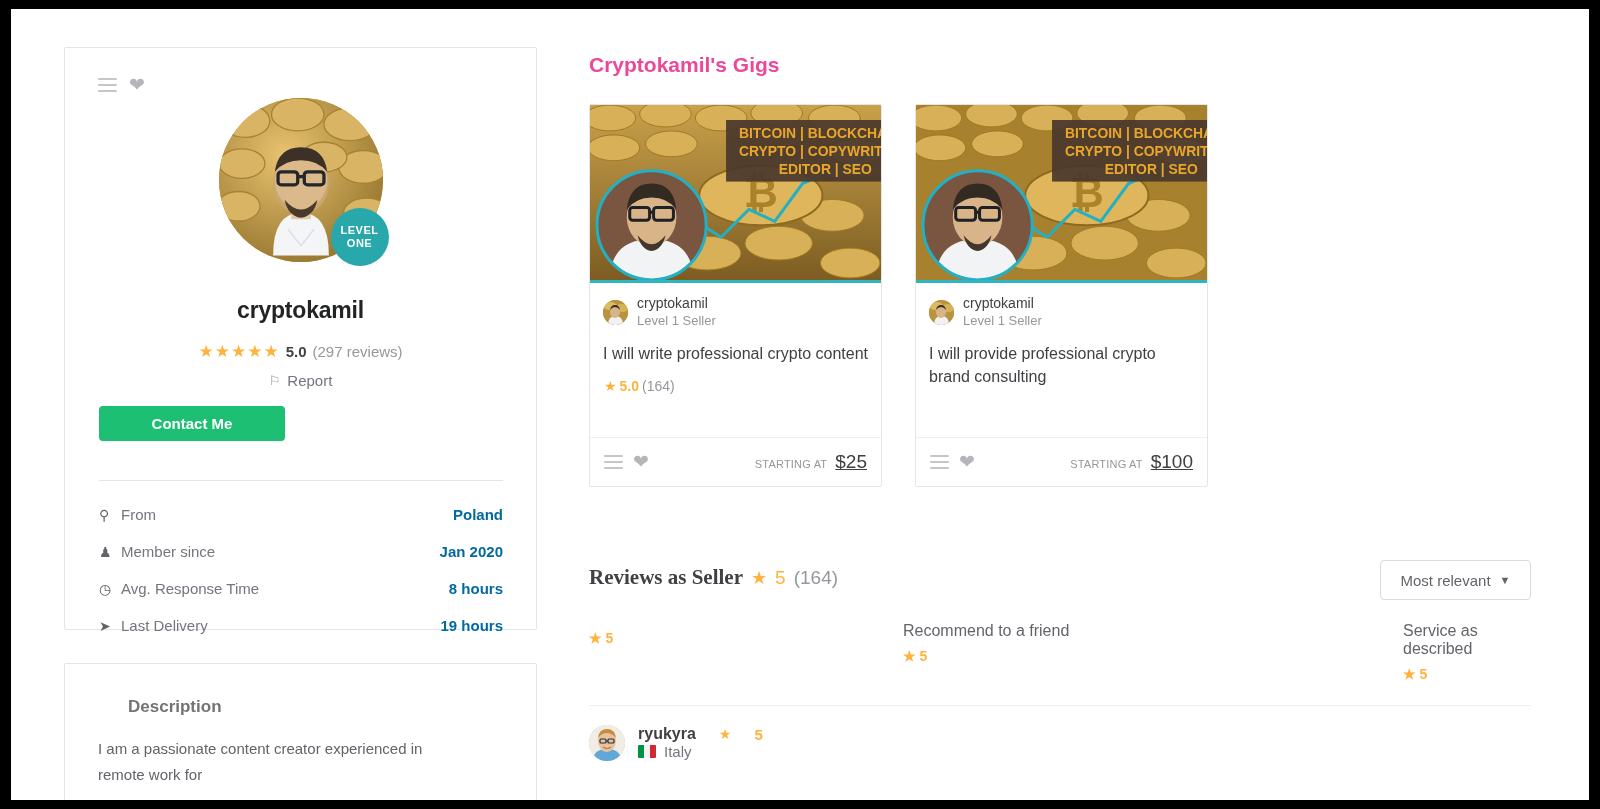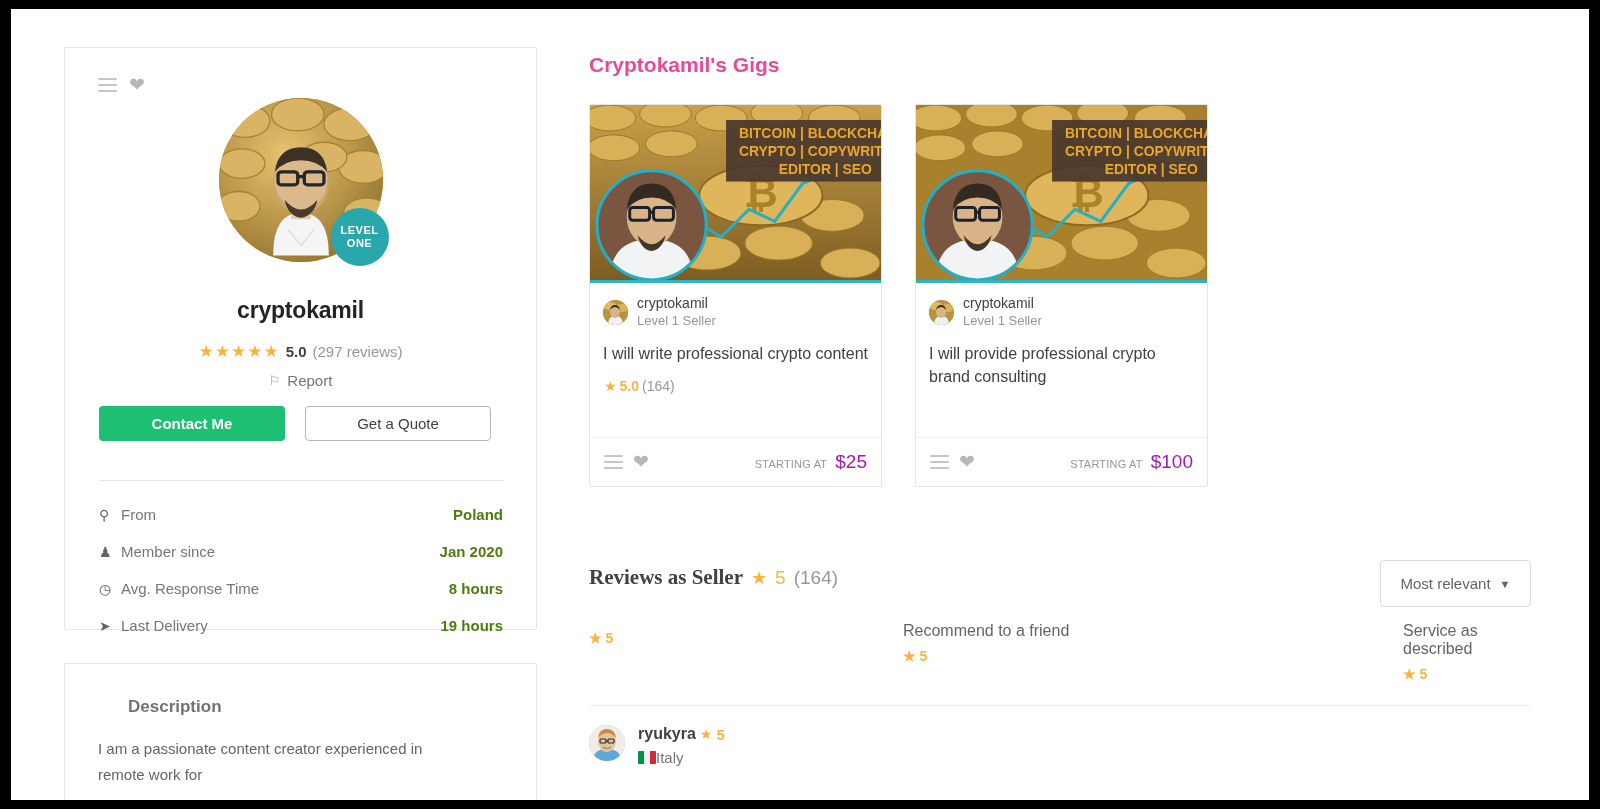--- a/index.html
+++ b/index.html
@@ -114,21 +114,21 @@
   .stat-row {
     display: flex; align-items: center;
     height: 37px;
     font-size: 15px;
   }
   .stat-icon {
     width: 22px; color: #62646a; font-size: 14px;
     display: flex; align-items: center;
   }
   .stat-label { color: #74767e; flex: 1; }
-  .stat-value { color: #4d7c0f; font-weight: 700; }
+  .stat-value { color: #0369a1; font-weight: 700; }
 
   .description-card {
     position: absolute;
     left: 53px; top: 654px;
     width: 473px; height: 140px;
     background: #fff;
     border: 1px solid #e4e5e7;
     border-radius: 2px;
   }
   .description-title {
@@ -196,35 +196,35 @@
     border-top: 1px solid #efeff0;
     display: flex; align-items: center; justify-content: space-between;
     padding: 0 14px;
   }
   .gig-footer-left { display: flex; align-items: center; gap: 10px; }
   .gig-footer-right { display: flex; align-items: baseline; gap: 8px; }
   .starting-at {
     font-size: 11px; color: #95979d; letter-spacing: 0.2px;
     text-transform: uppercase;
   }
-  .gig-price { font-size: 19px; color: #a21caf; }
+  .gig-price { font-size: 19px; color: #404040; text-decoration: underline; }
 
   
   .reviews-heading {
     position: absolute; left: 578px; top: 556px;
     display: flex; align-items: center; gap: 8px;
   }
   .reviews-heading .title { font-size: 21px; font-weight: 700; color: #404145; font-family: Liberation Serif, serif; }
   .reviews-heading .star { color: #ffb33e; font-size: 18px; }
   .reviews-heading .score { color: #ffb33e; font-size: 19px; }
   .reviews-heading .count { color: #95979d; font-size: 19px; }
 
   .sort-select {
     position: absolute; left: 1369px; top: 551px;
-    width: 151px; height: 47px;
+    width: 151px; height: 40px;
     background: #fff;
     border: 1px solid #dadbdd; border-radius: 4px;
     display: flex; align-items: center; justify-content: center; gap: 9px;
     font-size: 15px; color: #62646a; cursor: pointer;
   }
   .chev { font-size: 11px; color: #62646a; }
 
   .rating-breakdown {
     position: absolute; left: 578px; top: 613px;
     width: 942px;
@@ -243,26 +243,26 @@
   }
   .review-item {
     position: absolute; left: 578px; top: 716px;
     display: flex; gap: 13px; align-items: flex-start;
   }
   .reviewer-avatar {
     width: 36px; height: 36px; border-radius: 50%;
     overflow: hidden; flex: none; background: #d8c0a0;
   }
   .reviewer-avatar svg { display:block; width:100%; height:100%; }
-  .reviewer-top { display: flex; align-items: center; gap: 4px; }
+  .reviewer-top { display: flex; align-items: center; gap: 23px; }
   .reviewer-name { font-size: 16px; font-weight: 700; color: #404145; }
   .reviewer-star { color: #ffb33e; font-size: 14px; }
   .reviewer-score { color: #ffb33e; font-size: 15px; font-weight: 700; }
   .reviewer-country {
-    margin-top: 6px; display: flex; align-items: center; 
+    display: flex; align-items: center; gap: 8px;
     font-size: 15px; color: #74767e;
   }
   .flag-it { width: 18px; height: 13px; display: flex; flex: none; border-radius: 1px; overflow: hidden; }
   .flag-it i { display: block; flex: 1; height: 100%; }
   .flag-it .g { background: #009246; }
   .flag-it .w { background: #f1f2f3; }
   .flag-it .r { background: #ce2b37; }
 </style>
 </head>
 <body>
@@ -328,21 +328,20 @@
       <span class="rating-count">(297 reviews)</span>
     </div>
 
     <div class="report-row">
       <span class="flag-icon">⚐</span>
       <span>Report</span>
     </div>
 
     <div class="cta-row">
       <button class="btn-contact">Contact Me</button>
-      <button class="btn-quote">Get a Quote</button>
     </div>
 
     <div class="divider-line"></div>
 
     <div class="stats-list">
       <div class="stat-row">
         <span class="stat-icon">⚲</span>
         <span class="stat-label">From</span>
         <span class="stat-value">Poland</span>
       </div>

